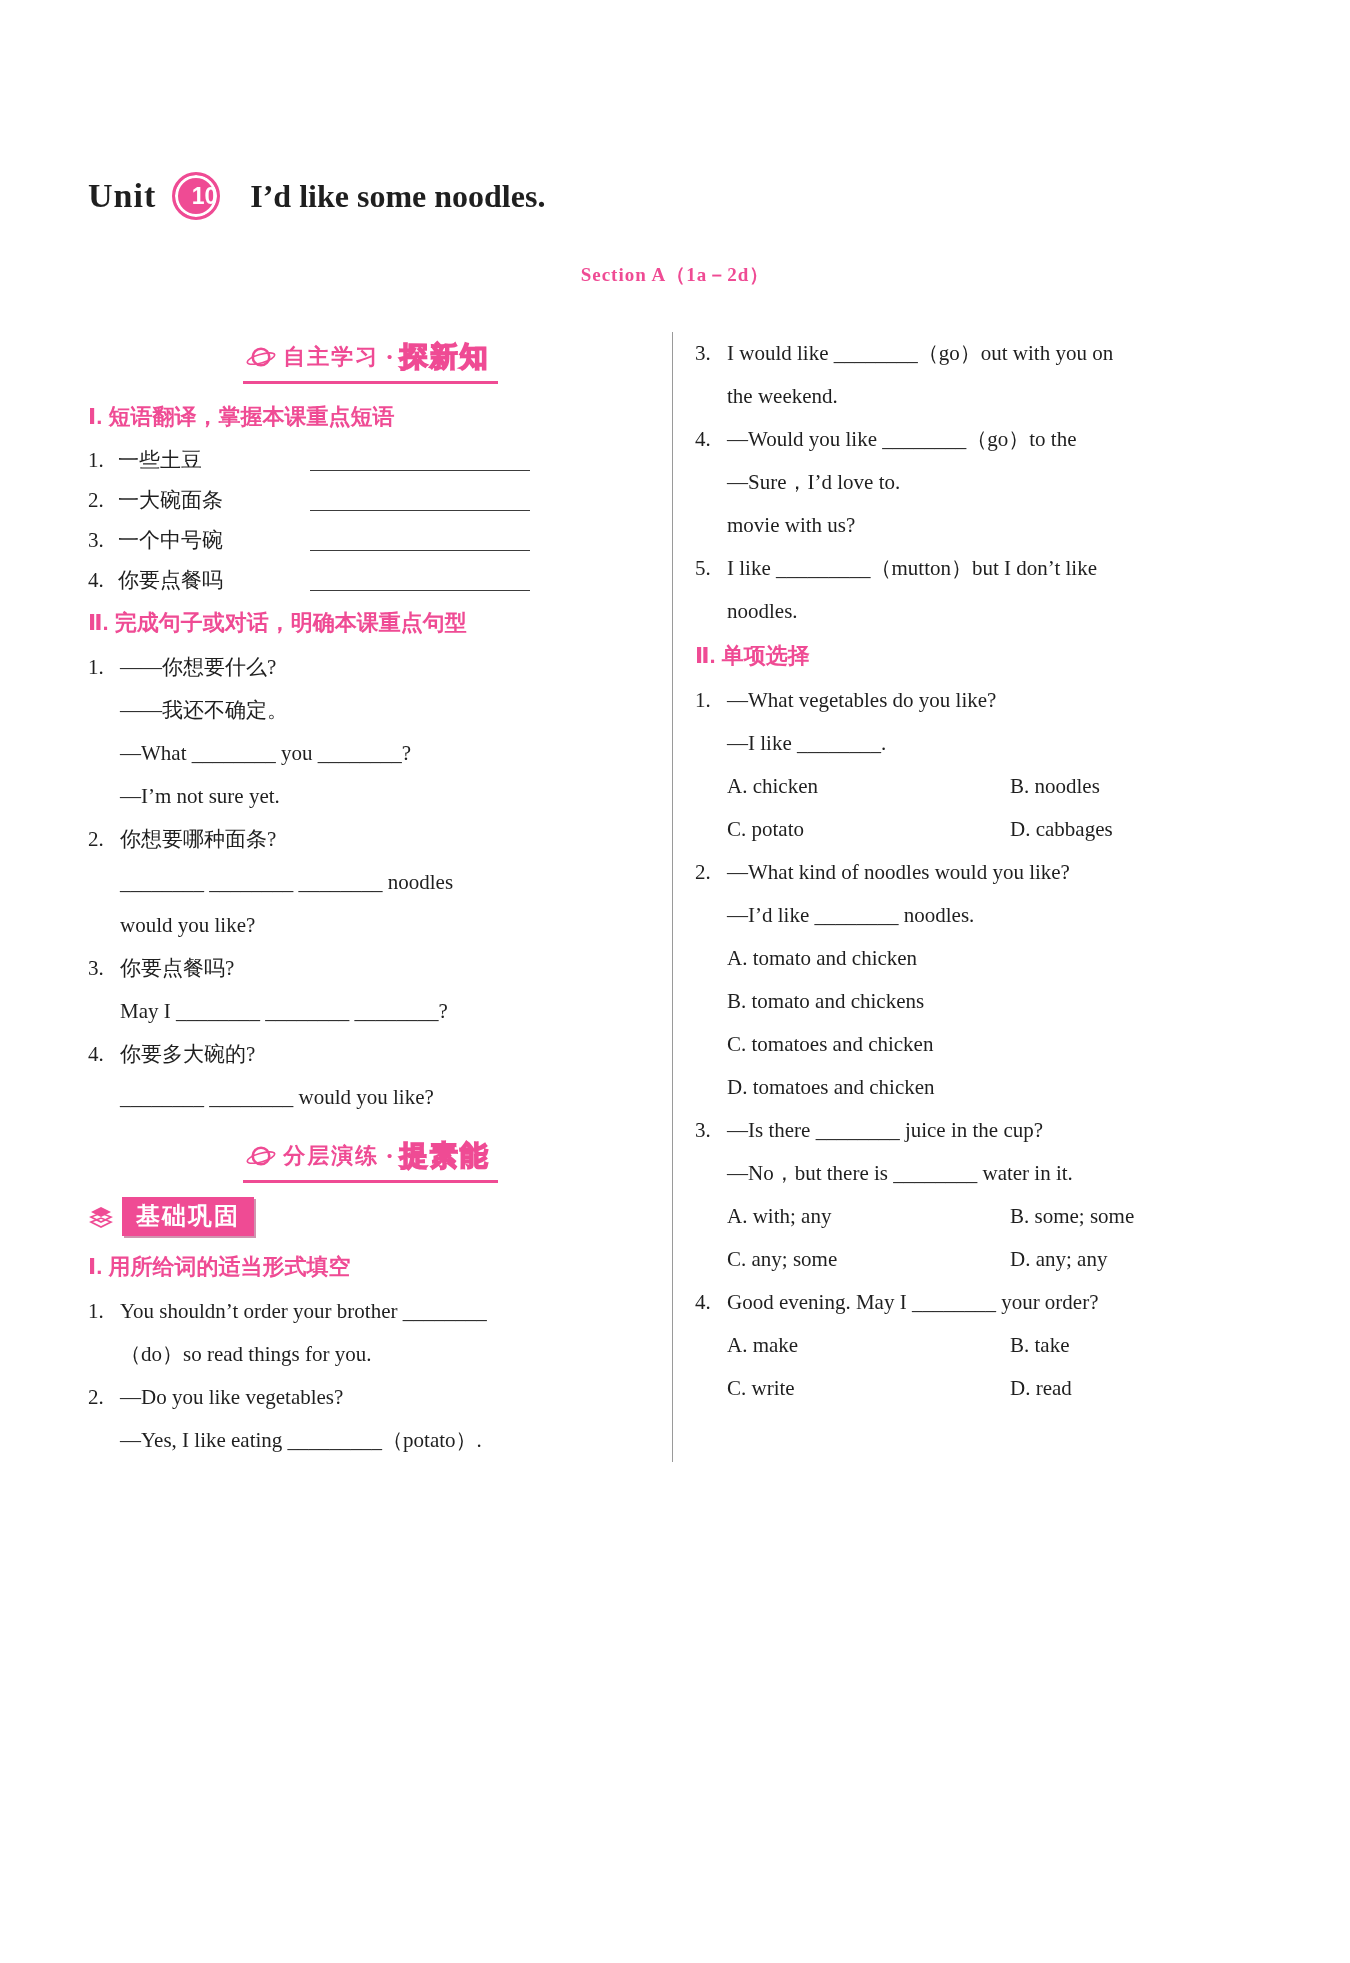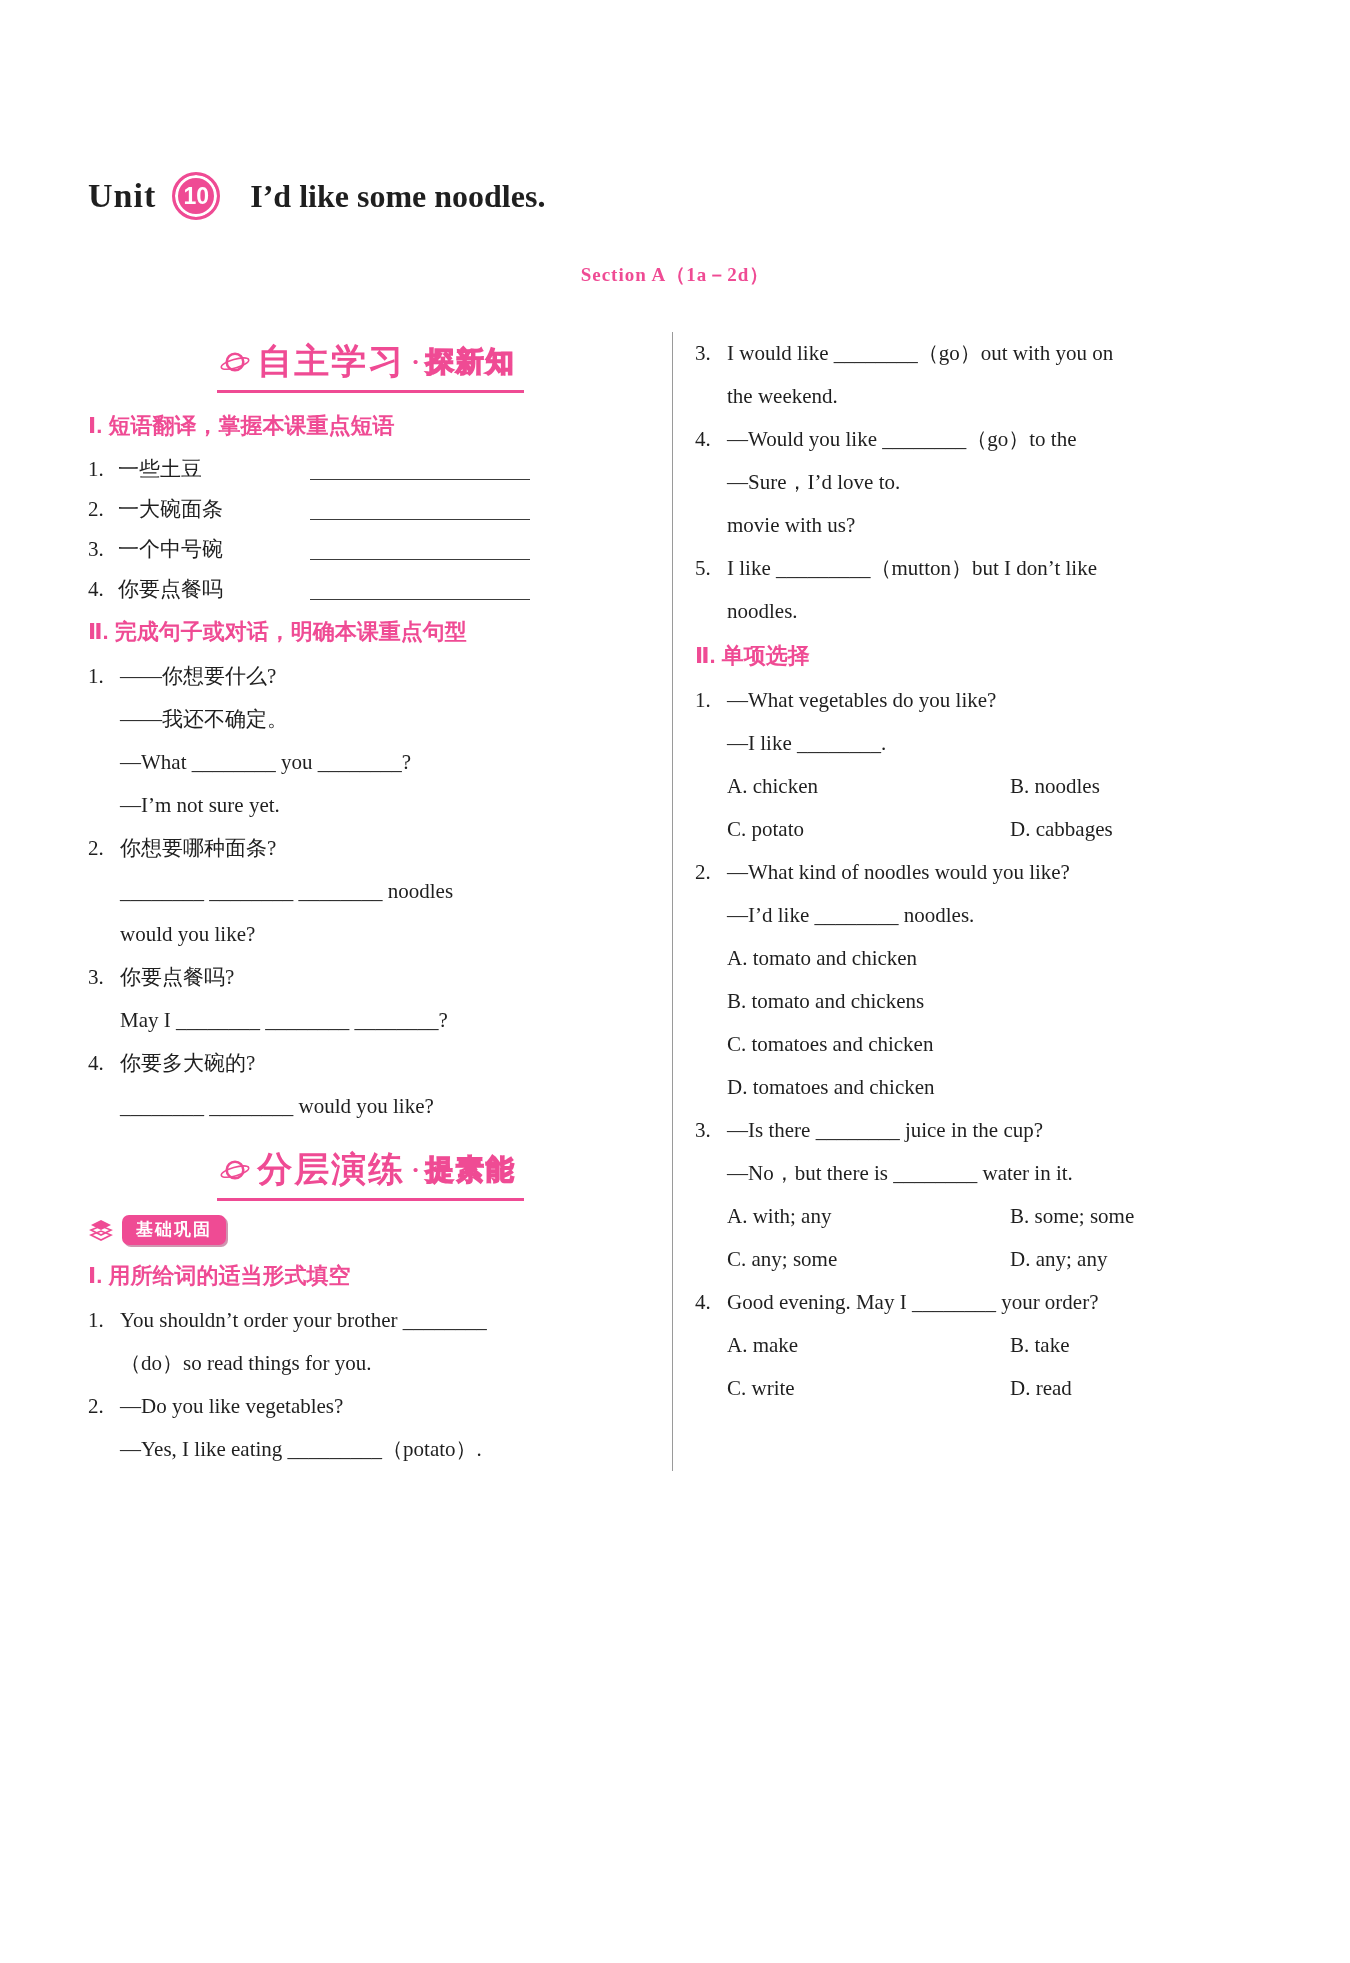--- a/index.html
+++ b/index.html
@@ -25,21 +25,21 @@
     margin:172px 0 0 88px;
     display:flex;align-items:center;gap:16px;
   }
   .unit-label{font-size:34px;font-weight:bold;letter-spacing:1px;}
   .unit-badge{
     width:48px;height:48px;border-radius:50%;
     background:var(--accent);
     border:3px solid var(--accent);
     box-shadow:inset 0 0 0 3px #ffffff;
     color:#fff;font-weight:bold;font-size:23px;
-    display:flex;align-items:center;justify-content:center;
+    display:flex;align-items:center;justify-content:flex-end;
     font-family:"Liberation Sans","DejaVu Sans",sans-serif;
   }
   .unit-title{font-size:32px;font-weight:bold;margin-left:14px;}
 
   .section-title{
     text-align:center;
     margin-top:42px;
     color:var(--accent);
     font-size:19px;font-weight:bold;
     letter-spacing:1px;
@@ -60,21 +60,21 @@
 
   
   .fancy-badge{
     width:max-content;
     margin:6px auto 10px;
     display:flex;align-items:center;gap:6px;
     border-bottom:3px solid var(--accent);
     padding:0 8px 5px 2px;
   }
   .badge-main{
-    color:var(--accent);font-weight:bold;font-size:35px;
+    color:var(--accent);font-weight:bold;font-size:22px;
     letter-spacing:2px;
     font-family:"Liberation Sans","DejaVu Sans",sans-serif;
   }
   .badge-dot{color:var(--accent);font-weight:bold;font-size:26px;}
   .badge-outline{
     color:#fff;font-weight:bold;font-size:28px;letter-spacing:2px;
     -webkit-text-stroke:1.6px var(--accent);
     text-shadow:0 0 1px var(--accent);
     font-family:"Liberation Sans","DejaVu Sans",sans-serif;
   }
@@ -104,23 +104,23 @@
   
   .item{display:flex;margin:0;}
   .item .num{flex:0 0 32px;font-size:21px;line-height:43px;}
   .item .body{flex:1;}
 
   
   .basics-row{display:flex;align-items:center;gap:8px;margin:14px 0 8px 0;}
   .stack-icon{color:var(--accent);display:inline-flex;}
   .basics-pill{
     background:var(--accent);
-    color:#fff;font-weight:bold;font-size:17px;
+    color:#fff;font-weight:bold;font-size:24px;
     padding:3px 14px 4px;
-    border-radius:7px;
+    border-radius:0;
     box-shadow:2px 2px 0 rgba(150,20,80,.45);
     letter-spacing:2px;
     font-family:"Liberation Sans","DejaVu Sans",sans-serif;
   }
 
   
   .options{margin:0;}
   .options.two-col{display:grid;grid-template-columns:283px auto;}
   .options.one-col{display:grid;grid-template-columns:1fr;}
   .opt{line-height:43px;font-size:21px;}

